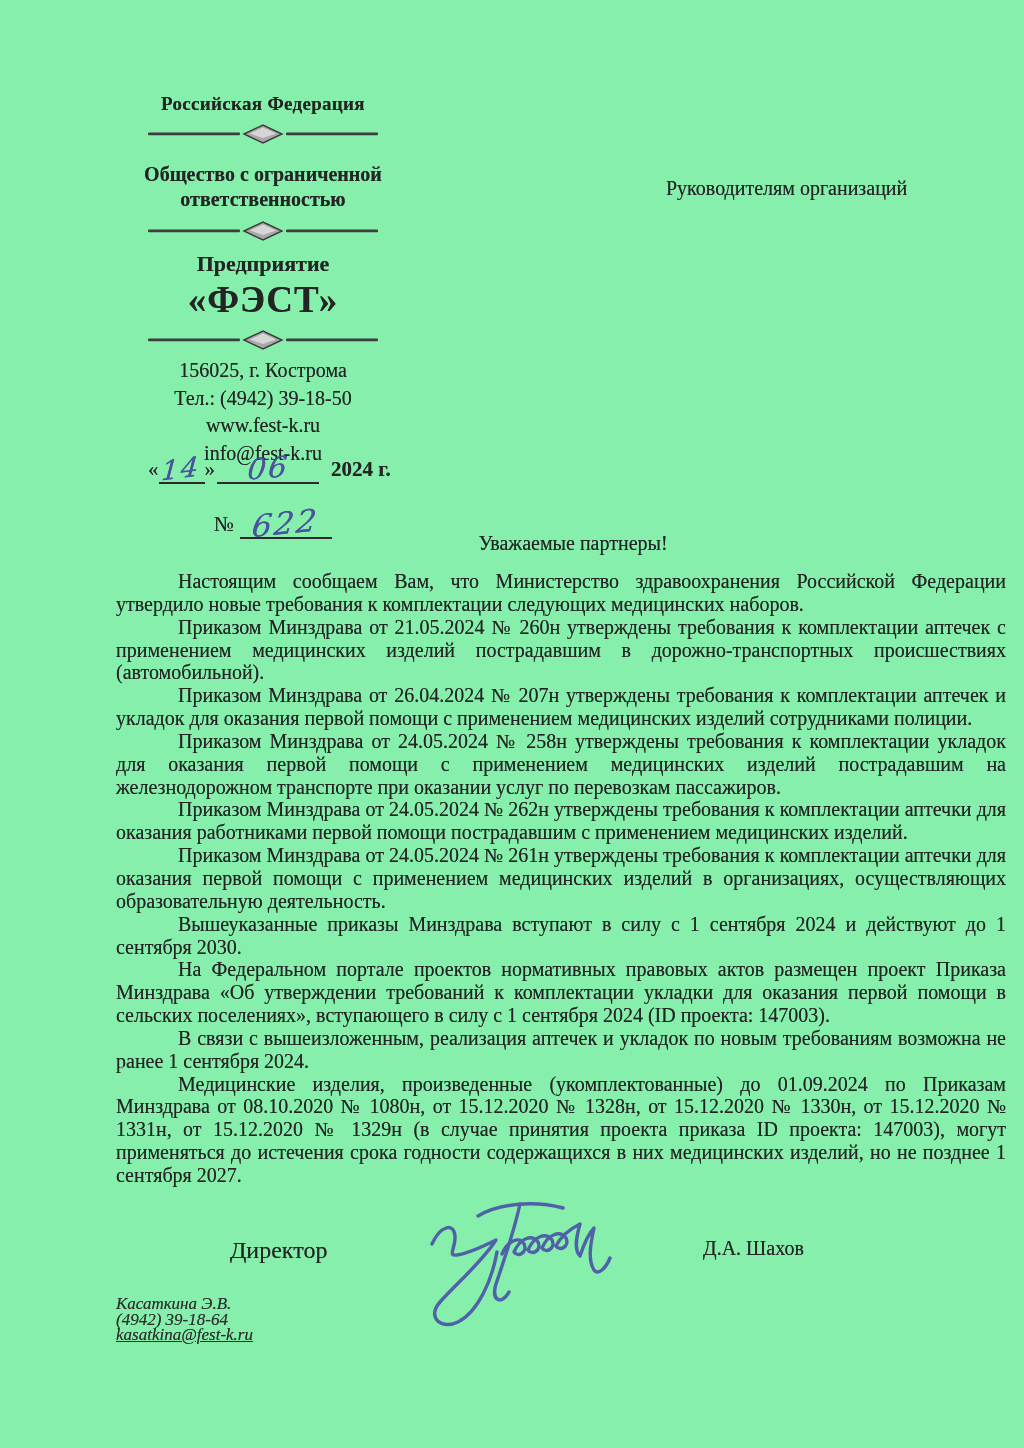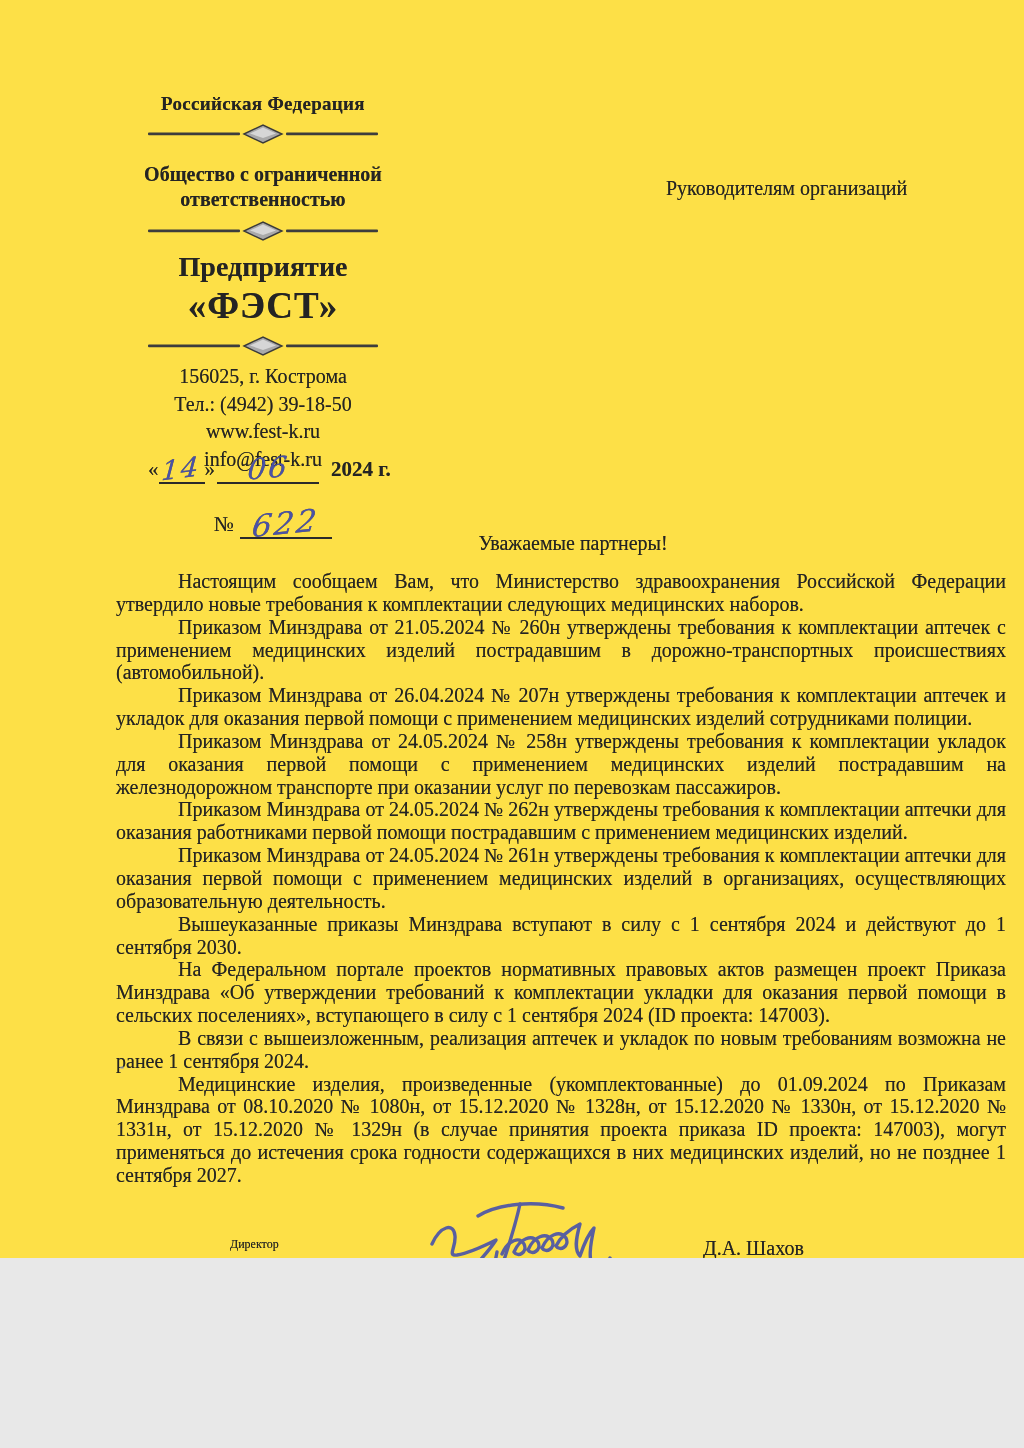--- a/index.html
+++ b/index.html
@@ -1,36 +1,36 @@
 <!DOCTYPE html>
 <html lang="ru"><head>
 <meta charset="utf-8">
 <style>
   html,body{margin:0;padding:0;}
   body{background:#e8e8e8;}
   .page{
     position:relative;
-    width:1024px;height:1258px;
+    width:1024px;height:1448px;
     margin:0 auto;
-    background:#fde047;
+    background:#86efac;
     overflow:hidden;
     font-family:"Liberation Serif","DejaVu Serif",serif;
     color:#242424;
   }
   .doc-text{ text-shadow:0 0 .4px rgba(20,20,20,.55); }
 
   
   .letterhead{
     position:absolute; left:117px; top:93px; width:292px;
     text-align:center;
   }
   .lh-country{ font-size:19px; font-weight:bold; letter-spacing:.3px; }
   .ornament{ margin:9px auto 7px auto; width:230px; height:20px; display:block; }
   .lh-orgtype{ font-size:20px; font-weight:bold; line-height:25px; margin:18px auto 0 auto; width:260px;}
-  .lh-label{ font-size:28px; font-weight:bold; margin-top:10px; }
+  .lh-label{ font-size:22px; font-weight:bold; margin-top:10px; }
   .lh-name{ font-size:37px; font-weight:bold; letter-spacing:1px; margin-top:1px;text-align:center; }
   .lh-address{ font-size:20px; line-height:27.5px; margin-top:3px; }
   .lh-address .u{ }
 
   
   .ref{ position:absolute; left:148px; top:452px; width:300px; font-size:21px; }
   .hw{
     font-family:"DejaVu Serif",serif; font-style:italic;
     color:#4a52a6; display:inline-block;
     transform:skewX(-10deg) rotate(-4deg);
@@ -50,21 +50,21 @@
   .salutation{ position:absolute; left:116px; top:532px; width:890px; text-align:center; padding-left:24px; box-sizing:border-box; font-size:20px; }
 
   
   .body-block{
     position:absolute; left:116px; top:570px; width:890px;
     font-size:20px; line-height:22.85px; text-align:justify;
   }
   .body-block p{ margin:0; text-indent:62px; }
 
   
-  .sig-title{ position:absolute; left:230px; top:1237px; font-size:12px; }
+  .sig-title{ position:absolute; left:230px; top:1237px; font-size:24px; }
   .sig-name{ position:absolute; left:703px; top:1237px; font-size:20px; }
   .sig-image{ position:absolute; left:398px; top:1196px; width:230px; height:165px; }
 
   
   .contact{
     position:absolute; left:116px; top:1296px;
     font-size:17px; font-style:italic; line-height:15.5px; color:#2e2e2e;
   }
   .contact .u{ text-decoration:underline; }
 

